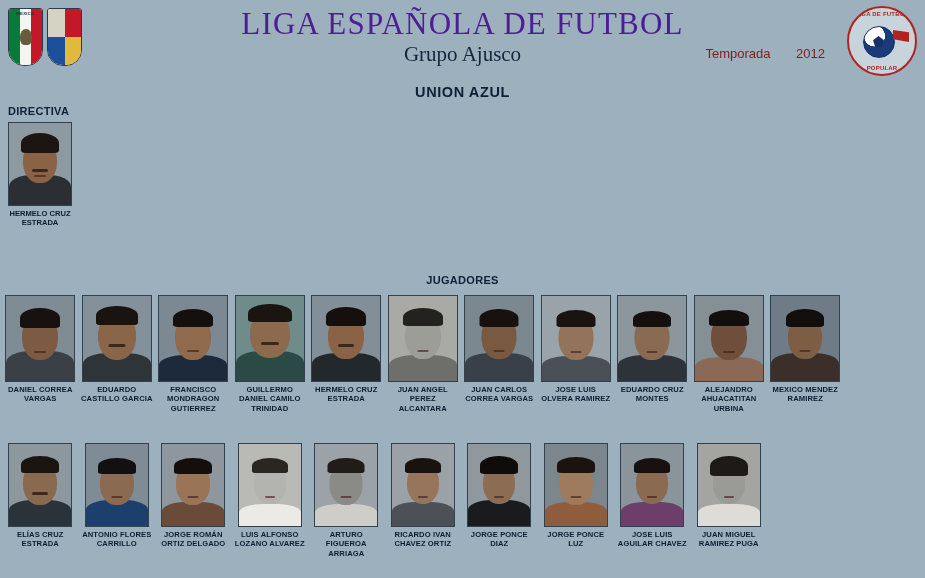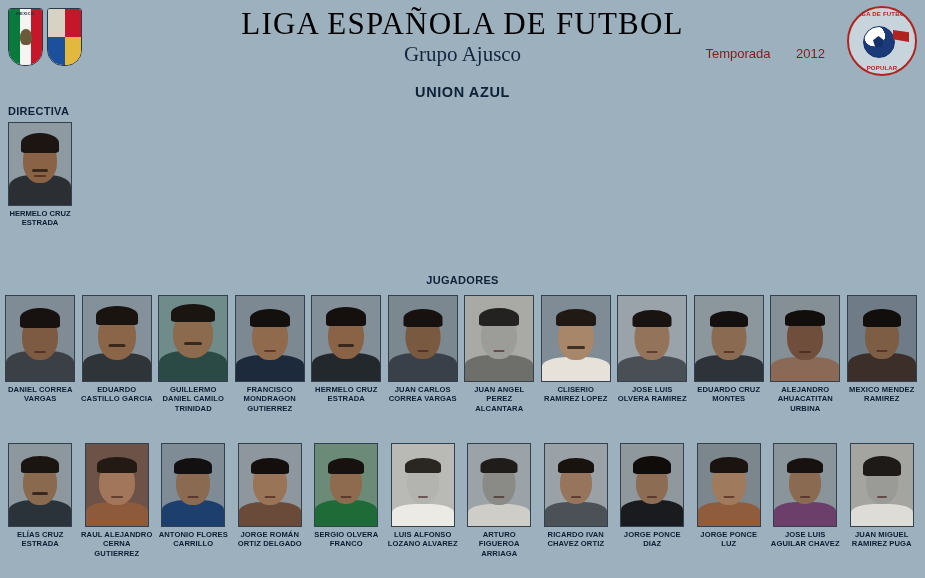--- a/index.html
+++ b/index.html
@@ -75,21 +75,21 @@
   .q4 { left:50%; top:50%; background:#e2b93c; }
 
   .title-main {
     position: absolute;
     left: 0; right: 0;
     top: 6px;
     text-align: center;
     font-family: "Liberation Serif", serif;
     font-size: 31px;
     letter-spacing: 1.2px;
-    color: #000000;
+    color: #4c1d95;
     font-weight: normal;
   }
   .title-group {
     position: absolute;
     left: 0; right: 0;
     top: 42px;
     text-align: center;
     font-family: "Liberation Serif", serif;
     font-size: 21px;
     color: #11263f;
@@ -345,80 +345,70 @@
         <div class="bg" style="background:#84919a"></div>
         <div class="torso" style="background:#2f3439;width:68px;height:28px;"></div>
         <div class="head" style="background:#8a6548;width:38px;height:48px;top:16px;"></div>
         <div class="hair" style="background:#1a1411;width:42px;height:19px;top:10px;"></div>
         <div class="mustache" style="width:17px;top:48px;"></div>
       </div>
       <div class="pname">EDUARDO CASTILLO GARCIA</div>
     </div>
     <div class="card">
       <div class="photo">
+        <div class="bg" style="background:#7c8992"></div>
+        <div class="torso" style="background:#1d2a3c;width:68px;height:26px;"></div>
+        <div class="head" style="background:#8f6a4c;width:36px;height:46px;top:18px;"></div>
+        <div class="hair" style="background:#14100d;width:40px;height:18px;top:13px;"></div>
+        <div class="mouth" style="width:12px;top:54px;"></div>
+      </div>
+      <div class="pname">FRANCISCO MONDRAGON GUTIERREZ</div>
+    </div>
+    <div class="card">
+      <div class="photo">
         <div class="bg" style="background:#6f8c8a"></div>
         <div class="torso" style="background:#2b4a45;width:68px;height:30px;"></div>
         <div class="head" style="background:#8b6a4e;width:40px;height:48px;top:14px;"></div>
         <div class="hair" style="background:#1b1512;width:44px;height:18px;top:8px;"></div>
         <div class="mustache" style="width:18px;top:46px;"></div>
       </div>
       <div class="pname">GUILLERMO DANIEL CAMILO TRINIDAD</div>
     </div>
     <div class="card">
       <div class="photo">
-        <div class="bg" style="background:#7c8992"></div>
-        <div class="torso" style="background:#1d2a3c;width:68px;height:26px;"></div>
-        <div class="head" style="background:#8f6a4c;width:36px;height:46px;top:18px;"></div>
-        <div class="hair" style="background:#14100d;width:40px;height:18px;top:13px;"></div>
-        <div class="mouth" style="width:12px;top:54px;"></div>
-      </div>
-      <div class="pname">FRANCISCO MONDRAGON GUTIERREZ</div>
-    </div>
-    <div class="card">
-      <div class="photo">
         <div class="bg" style="background:#828f98"></div>
         <div class="torso" style="background:#23282d;width:68px;height:28px;"></div>
         <div class="head" style="background:#8a6347;width:36px;height:46px;top:17px;"></div>
         <div class="hair" style="background:#15100d;width:40px;height:19px;top:11px;"></div>
         <div class="mustache" style="width:16px;top:48px;"></div>
       </div>
       <div class="pname">HERMELO CRUZ ESTRADA</div>
     </div>
     <div class="card">
       <div class="photo">
+        <div class="bg" style="background:#a9a9a5"></div>
+        <div class="torso" style="background:#6e6e6b;width:68px;height:26px;"></div>
+        <div class="head" style="background:#9c9c98;width:36px;height:46px;top:17px;"></div>
+        <div class="hair" style="background:#242220;width:40px;height:18px;top:12px;"></div>
+        <div class="mouth" style="width:11px;top:54px;"></div>
+      </div>
+      <div class="pname">JUAN ANGEL PEREZ ALCANTARA</div>
+    </div>
+    <div class="card">
+      <div class="photo">
         <div class="bg" style="background:#7b888f"></div>
         <div class="torso" style="background:#394049;width:68px;height:28px;"></div>
         <div class="head" style="background:#7a5941;width:35px;height:45px;top:18px;"></div>
         <div class="hair" style="background:#17120f;width:39px;height:18px;top:13px;"></div>
         <div class="mouth" style="width:11px;top:54px;"></div>
       </div>
       <div class="pname">JUAN CARLOS CORREA VARGAS</div>
     </div>
     <div class="card">
       <div class="photo">
-        <div class="bg" style="background:#a9a9a5"></div>
-        <div class="torso" style="background:#6e6e6b;width:68px;height:26px;"></div>
-        <div class="head" style="background:#9c9c98;width:36px;height:46px;top:17px;"></div>
-        <div class="hair" style="background:#242220;width:40px;height:18px;top:12px;"></div>
-        <div class="mouth" style="width:11px;top:54px;"></div>
-      </div>
-      <div class="pname">JUAN ANGEL PEREZ ALCANTARA</div>
-    </div>
-    <div class="card">
-      <div class="photo">
-        <div class="bg" style="background:#7f8c95"></div>
-        <div class="torso" style="background:#e6e2da;width:68px;height:24px;"></div>
-        <div class="head" style="background:#a8866a;width:36px;height:46px;top:18px;"></div>
-        <div class="hair" style="background:#201914;width:40px;height:17px;top:13px;"></div>
-        <div class="mustache" style="width:18px;top:50px;"></div>
-      </div>
-      <div class="pname">CLISERIO RAMIREZ LOPEZ</div>
-    </div>
-    <div class="card">
-      <div class="photo">
         <div class="bg" style="background:#9aa3a9"></div>
         <div class="torso" style="background:#4a4f55;width:68px;height:25px;"></div>
         <div class="head" style="background:#93735a;width:35px;height:45px;top:19px;"></div>
         <div class="hair" style="background:#191311;width:39px;height:17px;top:14px;"></div>
         <div class="mouth" style="width:11px;top:55px;"></div>
       </div>
       <div class="pname">JOSE LUIS OLVERA RAMIREZ</div>
     </div>
     <div class="card">
       <div class="photo">
@@ -458,60 +448,40 @@
         <div class="bg" style="background:#8d979e"></div>
         <div class="torso" style="background:#2b333a;width:62px;height:26px;"></div>
         <div class="head" style="background:#8a6a4e;width:34px;height:44px;top:17px;"></div>
         <div class="hair" style="background:#1b1512;width:38px;height:17px;top:12px;"></div>
         <div class="mustache" style="width:16px;top:48px;"></div>
       </div>
       <div class="pname">ELÍAS CRUZ ESTRADA</div>
     </div>
     <div class="card">
       <div class="photo small">
-        <div class="bg" style="background:#6d5347"></div>
-        <div class="torso" style="background:#8d5a3c;width:62px;height:24px;"></div>
-        <div class="head" style="background:#a2765a;width:36px;height:44px;top:17px;"></div>
-        <div class="hair" style="background:#241a14;width:40px;height:16px;top:13px;"></div>
-        <div class="mouth" style="width:12px;top:52px;"></div>
-      </div>
-      <div class="pname">RAUL ALEJANDRO CERNA GUTIERREZ</div>
-    </div>
-    <div class="card">
-      <div class="photo small">
         <div class="bg" style="background:#7f8c95"></div>
         <div class="torso" style="background:#1d3f6e;width:62px;height:26px;"></div>
         <div class="head" style="background:#8a6a50;width:34px;height:43px;top:18px;"></div>
         <div class="hair" style="background:#121010;width:38px;height:16px;top:14px;"></div>
         <div class="mouth" style="width:11px;top:52px;"></div>
       </div>
       <div class="pname">ANTONIO FLORES CARRILLO</div>
     </div>
     <div class="card">
       <div class="photo small">
         <div class="bg" style="background:#8d979d"></div>
         <div class="torso" style="background:#6a4a38;width:62px;height:24px;"></div>
         <div class="head" style="background:#9a7456;width:34px;height:43px;top:18px;"></div>
         <div class="hair" style="background:#140f0c;width:38px;height:16px;top:14px;"></div>
         <div class="mouth" style="width:11px;top:52px;"></div>
       </div>
       <div class="pname">JORGE ROMÁN ORTIZ DELGADO</div>
     </div>
     <div class="card">
       <div class="photo small">
-        <div class="bg" style="background:#6b8a78"></div>
-        <div class="torso" style="background:#1f6b38;width:62px;height:26px;"></div>
-        <div class="head" style="background:#8e6b4e;width:32px;height:42px;top:18px;"></div>
-        <div class="hair" style="background:#171210;width:36px;height:16px;top:14px;"></div>
-        <div class="mouth" style="width:11px;top:52px;"></div>
-      </div>
-      <div class="pname">SERGIO OLVERA FRANCO</div>
-    </div>
-    <div class="card">
-      <div class="photo small">
         <div class="bg" style="background:#b9b9b5"></div>
         <div class="torso" style="background:#eceae4;width:62px;height:22px;"></div>
         <div class="head" style="background:#b3b3af;width:32px;height:42px;top:18px;"></div>
         <div class="hair" style="background:#2a2622;width:36px;height:15px;top:14px;"></div>
         <div class="mouth" style="width:10px;top:52px;"></div>
       </div>
       <div class="pname">LUIS ALFONSO LOZANO ALVAREZ</div>
     </div>
     <div class="card">
       <div class="photo small">

